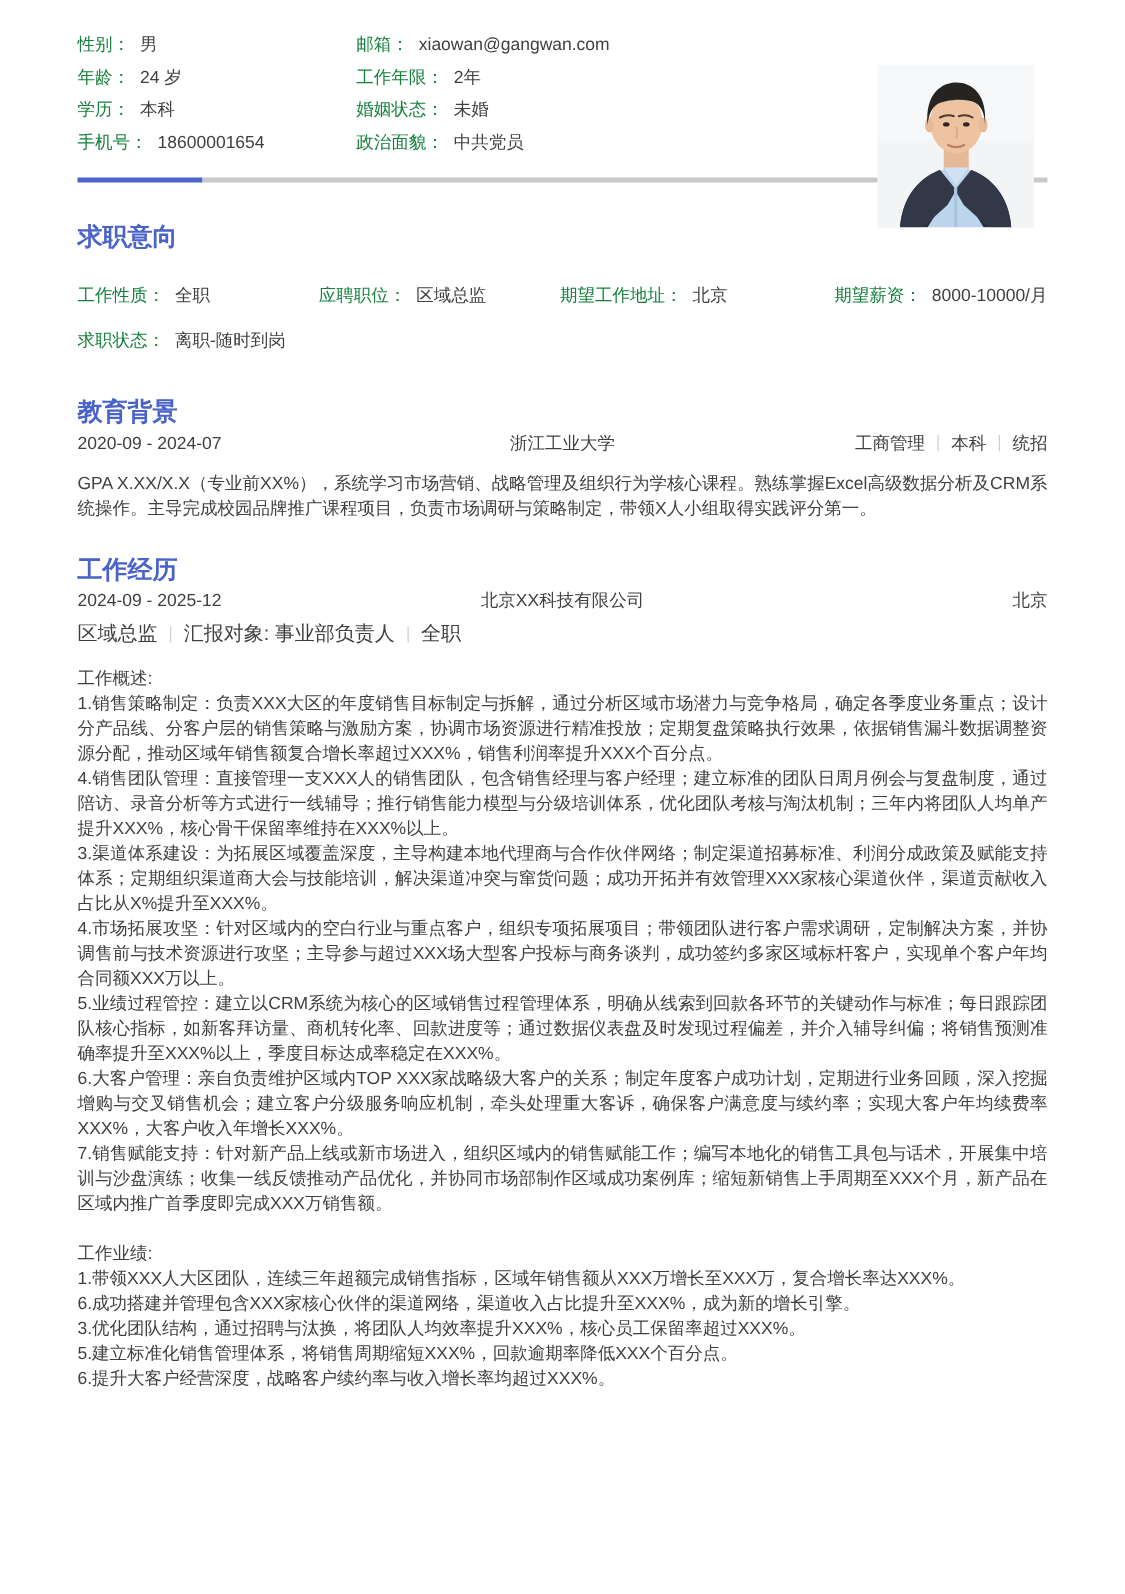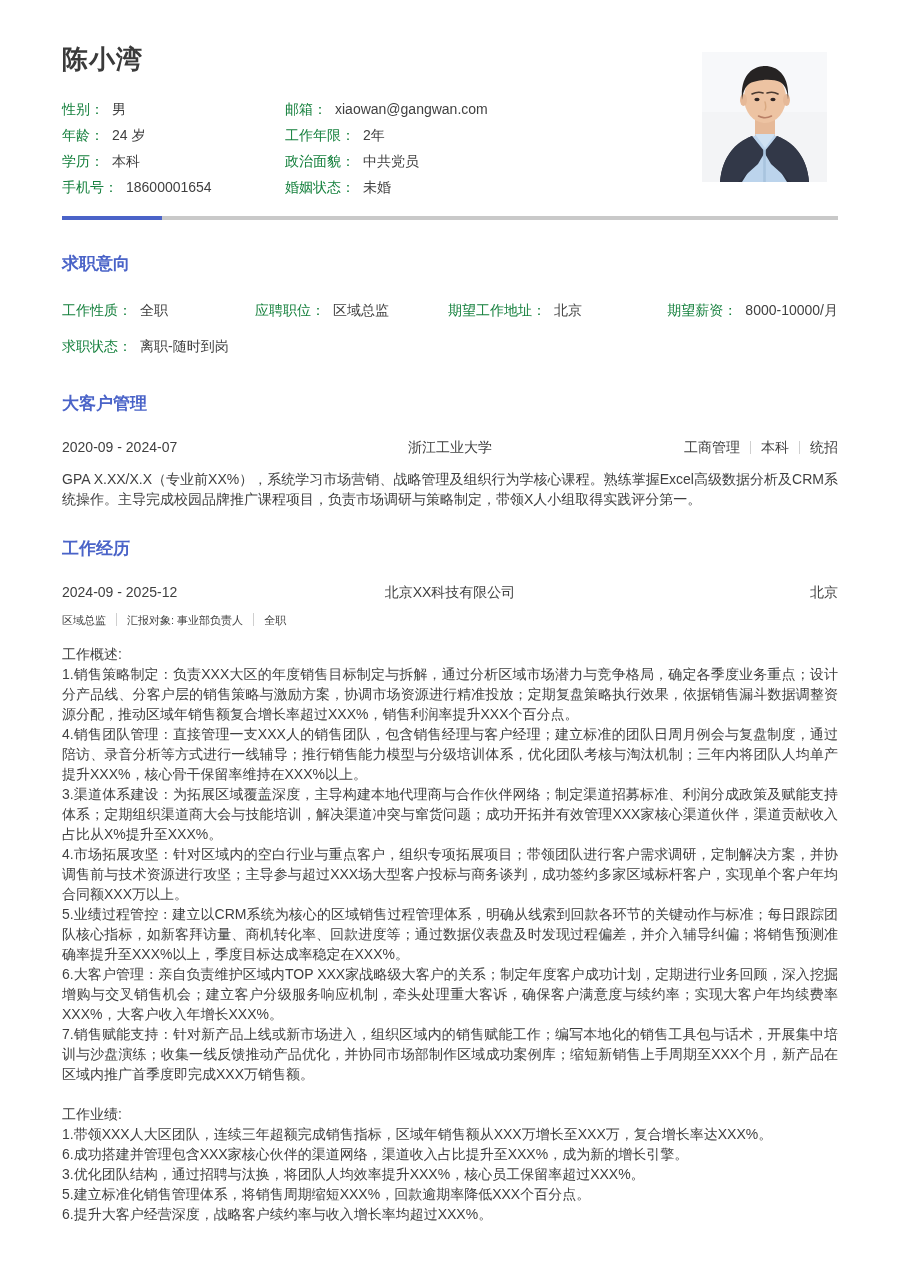--- a/index.html
+++ b/index.html
@@ -43,40 +43,40 @@
     background: #f2f3f5;
   }
   .photo svg { display: block; width: 100%; height: 100%; }
 
   .divider { display: flex; margin-top: 16px; height: 4px; }
   .divider .blue { width: 100px; background: #4a63c8; }
   .divider .gray { flex: 1; background: #c9c9c9; }
 
   
   .section-title {
-    font-size: 17px;
+    font-size: 20px;
     line-height: 20px;
     font-weight: bold;
     color: #4a63c8;
   }
   .mt-seek { margin-top: 34px; }
   .mt-edu  { margin-top: 38px; }
   .mt-work { margin-top: 30px; }
 
   .intent-row { display: flex; margin-top: 26px; font-size: 14px; line-height: 20px; }
   .intent-row.second { margin-top: 16px; }
   .intent-field { white-space: nowrap; }
   .intent-field.fixed { width: 193px; }
   .intent-field.last { margin-left: auto; text-align: right; }
 
   .tri-row {
     position: relative;
     display: flex;
     align-items: center;
-    margin-top: 23px;
+    margin-top: 4px;
     font-size: 14px;
     line-height: 20px;
   }
   .tri-left { white-space: nowrap; }
   .tri-center {
     position: absolute;
     left: 0; right: 0;
     text-align: center;
     white-space: nowrap;
   }
@@ -85,33 +85,32 @@
   .sep {
     display: inline-block;
     width: 1px;
     height: 13px;
     background: #cfcfcf;
     margin: 0 10px;
     vertical-align: -2px;
   }
 
   .para { margin-top: 12px; font-size: 14px; line-height: 20px; color: #404040; text-align: justify; }
-  .role-row { margin-top: 8px; font-size: 11px; line-height: 20px; white-space: nowrap; }
+  .role-row { margin-top: 8px; font-size: 16px; line-height: 20px; white-space: nowrap; }
 
   .block { margin-top: 14px; font-size: 14px; line-height: 20px; }
   .block p { margin: 0; text-align: justify; }
   .block.achievements { margin-top: 20px; }
 </style>
 </head>
 <body>
 
 <div class="page">
   <div class="content">
 
-    <h1 class="name">陈小湾</h1>
 
     <div class="info-wrap">
       <div class="info-col left">
         <div class="info-row">
           <span class="label">性别：</span><span class="value">男</span>
         </div>
         <div class="info-row">
           <span class="label">年龄：</span><span class="value">24 岁</span>
         </div>
         <div class="info-row">
@@ -122,24 +121,24 @@
         </div>
       </div>
       <div class="info-col right">
         <div class="info-row">
           <span class="label">邮箱：</span><span class="value">xiaowan@gangwan.com</span>
         </div>
         <div class="info-row">
           <span class="label">工作年限：</span><span class="value">2年</span>
         </div>
         <div class="info-row">
+          <span class="label">婚姻状态：</span><span class="value">未婚</span>
+        </div>
+        <div class="info-row">
           <span class="label">政治面貌：</span><span class="value">中共党员</span>
-        </div>
-        <div class="info-row">
-          <span class="label">婚姻状态：</span><span class="value">未婚</span>
         </div>
       </div>
     </div>
 
     <div class="divider">
       <div class="blue"></div>
       <div class="gray"></div>
     </div>
 
     <h2 class="section-title mt-seek">求职意向</h2>
@@ -156,21 +155,21 @@
       <span class="intent-field last">
         <span class="label">期望薪资：</span><span class="value">8000-10000/月</span>
       </span>
     </div>
     <div class="intent-row second">
       <span class="intent-field">
         <span class="label">求职状态：</span><span class="value">离职-随时到岗</span>
       </span>
     </div>
 
-    <h2 class="section-title mt-edu">大客户管理</h2>
+    <h2 class="section-title mt-edu">教育背景</h2>
     <div class="tri-row">
       <span class="tri-left">2020-09 - 2024-07</span>
       <span class="tri-center">浙江工业大学</span>
       <span class="tri-right">
         <span>工商管理</span><span class="sep"></span><span>本科</span><span class="sep"></span><span>统招</span>
       </span>
     </div>
     <p class="para">GPA X.XX/X.X（专业前XX%），系统学习市场营销、战略管理及组织行为学核心课程。熟练掌握Excel高级数据分析及CRM系统操作。主导完成校园品牌推广课程项目，负责市场调研与策略制定，带领X人小组取得实践评分第一。</p>
 
     <h2 class="section-title mt-work">工作经历</h2>

